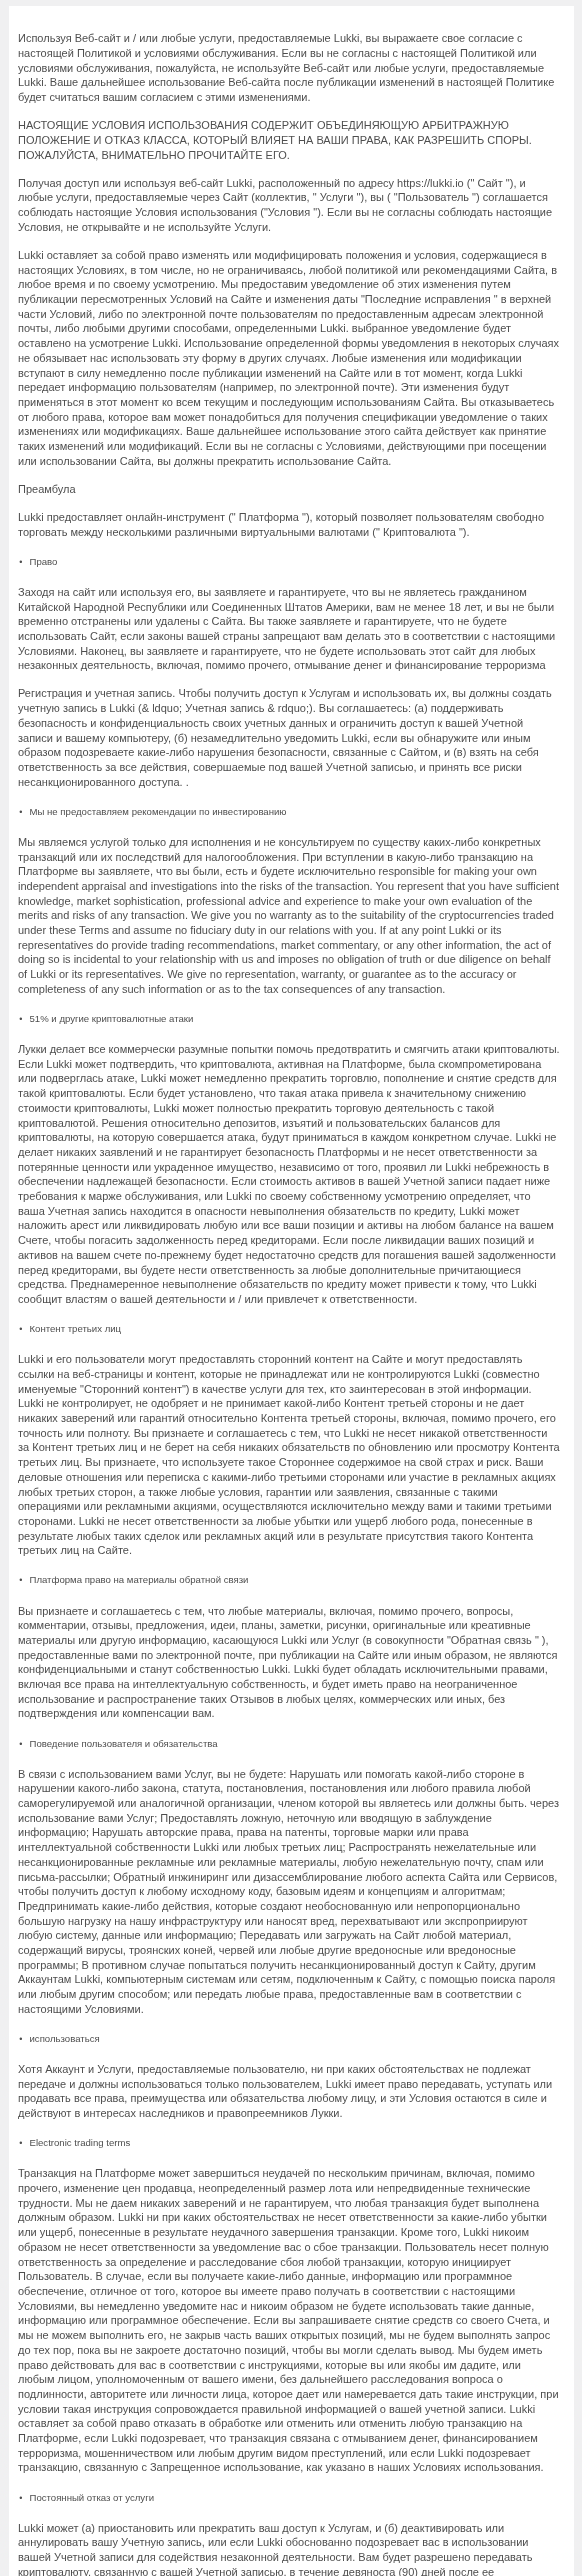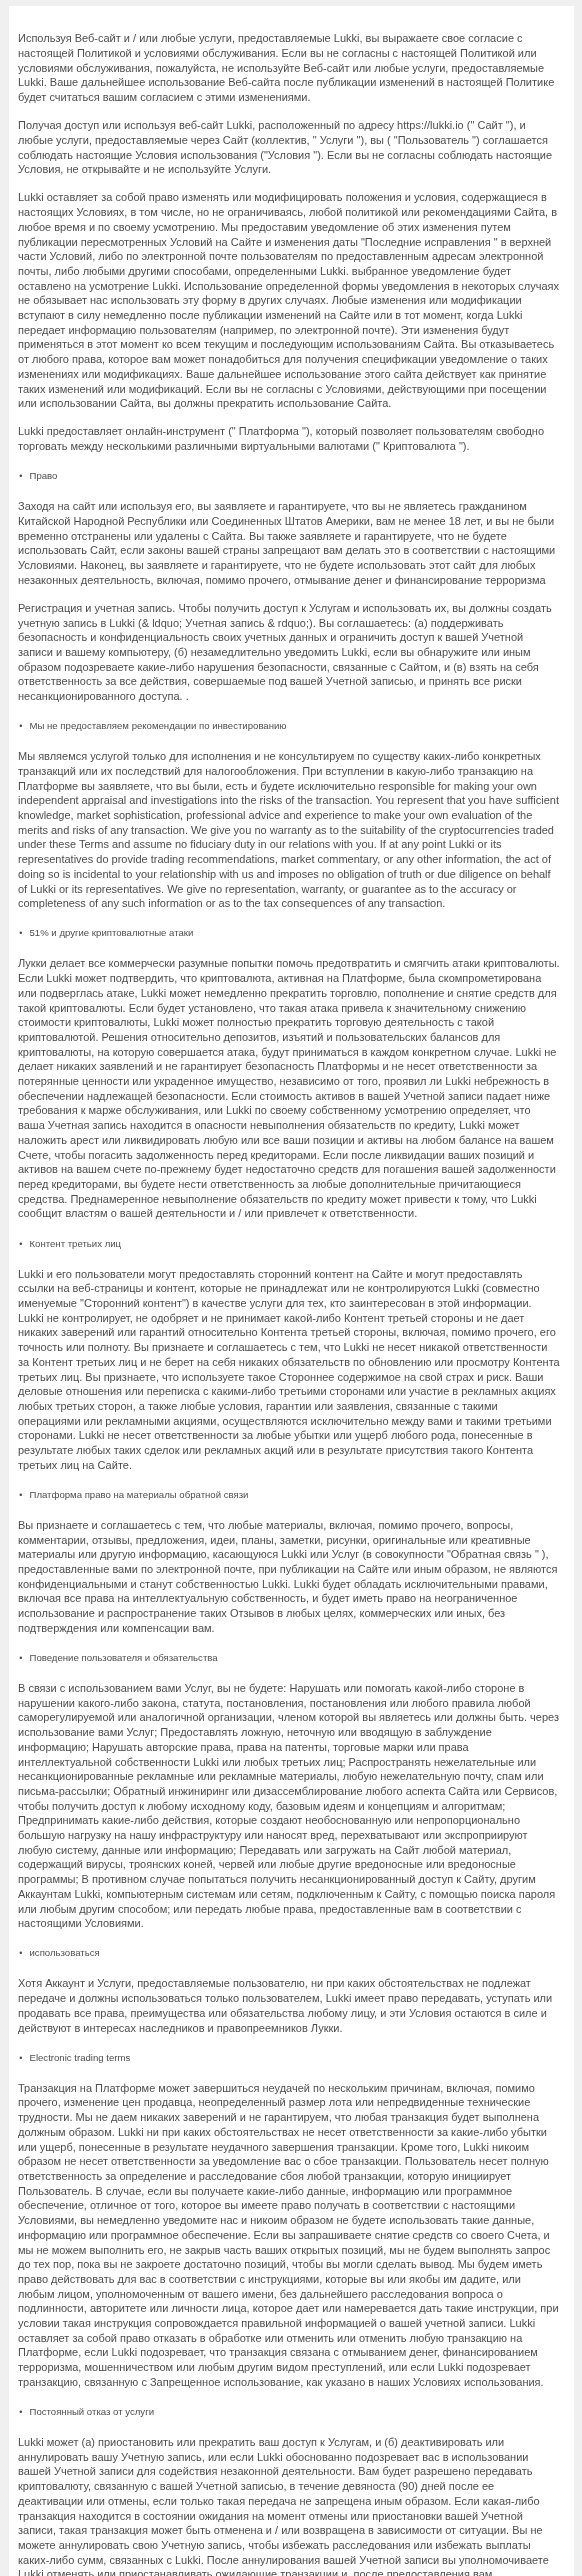--- a/index.html
+++ b/index.html
@@ -56,22 +56,24 @@
   .bullet-label{
     flex:1;
   }
 </style>
 </head>
 <body>
 
 <div class="card">
   <div id="content">
       <p class="para">Используя Веб-сайт и / или любые услуги, предоставляемые Lukki, вы выражаете свое согласие с настоящей Политикой и условиями обслуживания. Если вы не согласны с настоящей Политикой или условиями обслуживания, пожалуйста, не используйте Веб-сайт или любые услуги, предоставляемые Lukki. Ваше дальнейшее использование Веб-сайта после публикации изменений в настоящей Политике будет считаться вашим согласием с этими изменениями.</p>
+      <p class="para">НАСТОЯЩИЕ УСЛОВИЯ ИСПОЛЬЗОВАНИЯ СОДЕРЖИТ ОБЪЕДИНЯЮЩУЮ АРБИТРАЖНУЮ ПОЛОЖЕНИЕ И ОТКАЗ КЛАССА, КОТОРЫЙ ВЛИЯЕТ НА ВАШИ ПРАВА, КАК РАЗРЕШИТЬ СПОРЫ. ПОЖАЛУЙСТА, ВНИМАТЕЛЬНО ПРОЧИТАЙТЕ ЕГО.</p>
       <p class="para">Получая доступ или используя веб-сайт Lukki, расположенный по адресу https://lukki.io (" Сайт "), и любые услуги, предоставляемые через Сайт (коллектив, " Услуги "), вы ( "Пользователь ") соглашается соблюдать настоящие Условия использования ("Условия "). Если вы не согласны соблюдать настоящие Условия, не открывайте и не используйте Услуги.</p>
       <p class="para">Lukki оставляет за собой право изменять или модифицировать положения и условия, содержащиеся в настоящих Условиях, в том числе, но не ограничиваясь, любой политикой или рекомендациями Сайта, в любое время и по своему усмотрению. Мы предоставим уведомление об этих изменения путем публикации пересмотренных Условий на Сайте и изменения даты "Последние исправления " в верхней части Условий, либо по электронной почте пользователям по предоставленным адресам электронной почты, либо любыми другими способами, определенными Lukki. выбранное уведомление будет оставлено на усмотрение Lukki. Использование определенной формы уведомления в некоторых случаях не обязывает нас использовать эту форму в других случаях. Любые изменения или модификации вступают в силу немедленно после публикации изменений на Сайте или в тот момент, когда Lukki передает информацию пользователям (например, по электронной почте). Эти изменения будут применяться в этот момент ко всем текущим и последующим использованиям Сайта. Вы отказываетесь от любого права, которое вам может понадобиться для получения спецификации уведомление о таких изменениях или модификациях. Ваше дальнейшее использование этого сайта действует как принятие таких изменений или модификаций. Если вы не согласны с Условиями, действующими при посещении или использовании Сайта, вы должны прекратить использование Сайта.</p>
+      <p class="para">Преамбула</p>
       <p class="para">Lukki предоставляет онлайн-инструмент (" Платформа "), который позволяет пользователям свободно торговать между несколькими различными виртуальными валютами (" Криптовалюта ").</p>
       <div class="bullet-row">
         <span class="dot">•</span>
         <span class="bullet-label">Право</span>
       </div>
       <p class="para">Заходя на сайт или используя его, вы заявляете и гарантируете, что вы не являетесь гражданином Китайской Народной Республики или Соединенных Штатов Америки, вам не менее 18 лет, и вы не были временно отстранены или удалены с Сайта. Вы также заявляете и гарантируете, что не будете использовать Сайт, если законы вашей страны запрещают вам делать это в соответствии с настоящими Условиями. Наконец, вы заявляете и гарантируете, что не будете использовать этот сайт для любых незаконных деятельность, включая, помимо прочего, отмывание денег и финансирование терроризма</p>
       <p class="para">Регистрация и учетная запись. Чтобы получить доступ к Услугам и использовать их, вы должны создать учетную запись в Lukki (&amp; ldquo; Учетная запись &amp; rdquo;). Вы соглашаетесь: (а) поддерживать безопасность и конфиденциальность своих учетных данных и ограничить доступ к вашей Учетной записи и вашему компьютеру, (б) незамедлительно уведомить Lukki, если вы обнаружите или иным образом подозреваете какие-либо нарушения безопасности, связанные с Сайтом, и (в) взять на себя ответственность за все действия, совершаемые под вашей Учетной записью, и принять все риски несанкционированного доступа. .</p>
       <div class="bullet-row">
         <span class="dot">•</span>
         <span class="bullet-label">Мы не предоставляем рекомендации по инвестированию</span>

